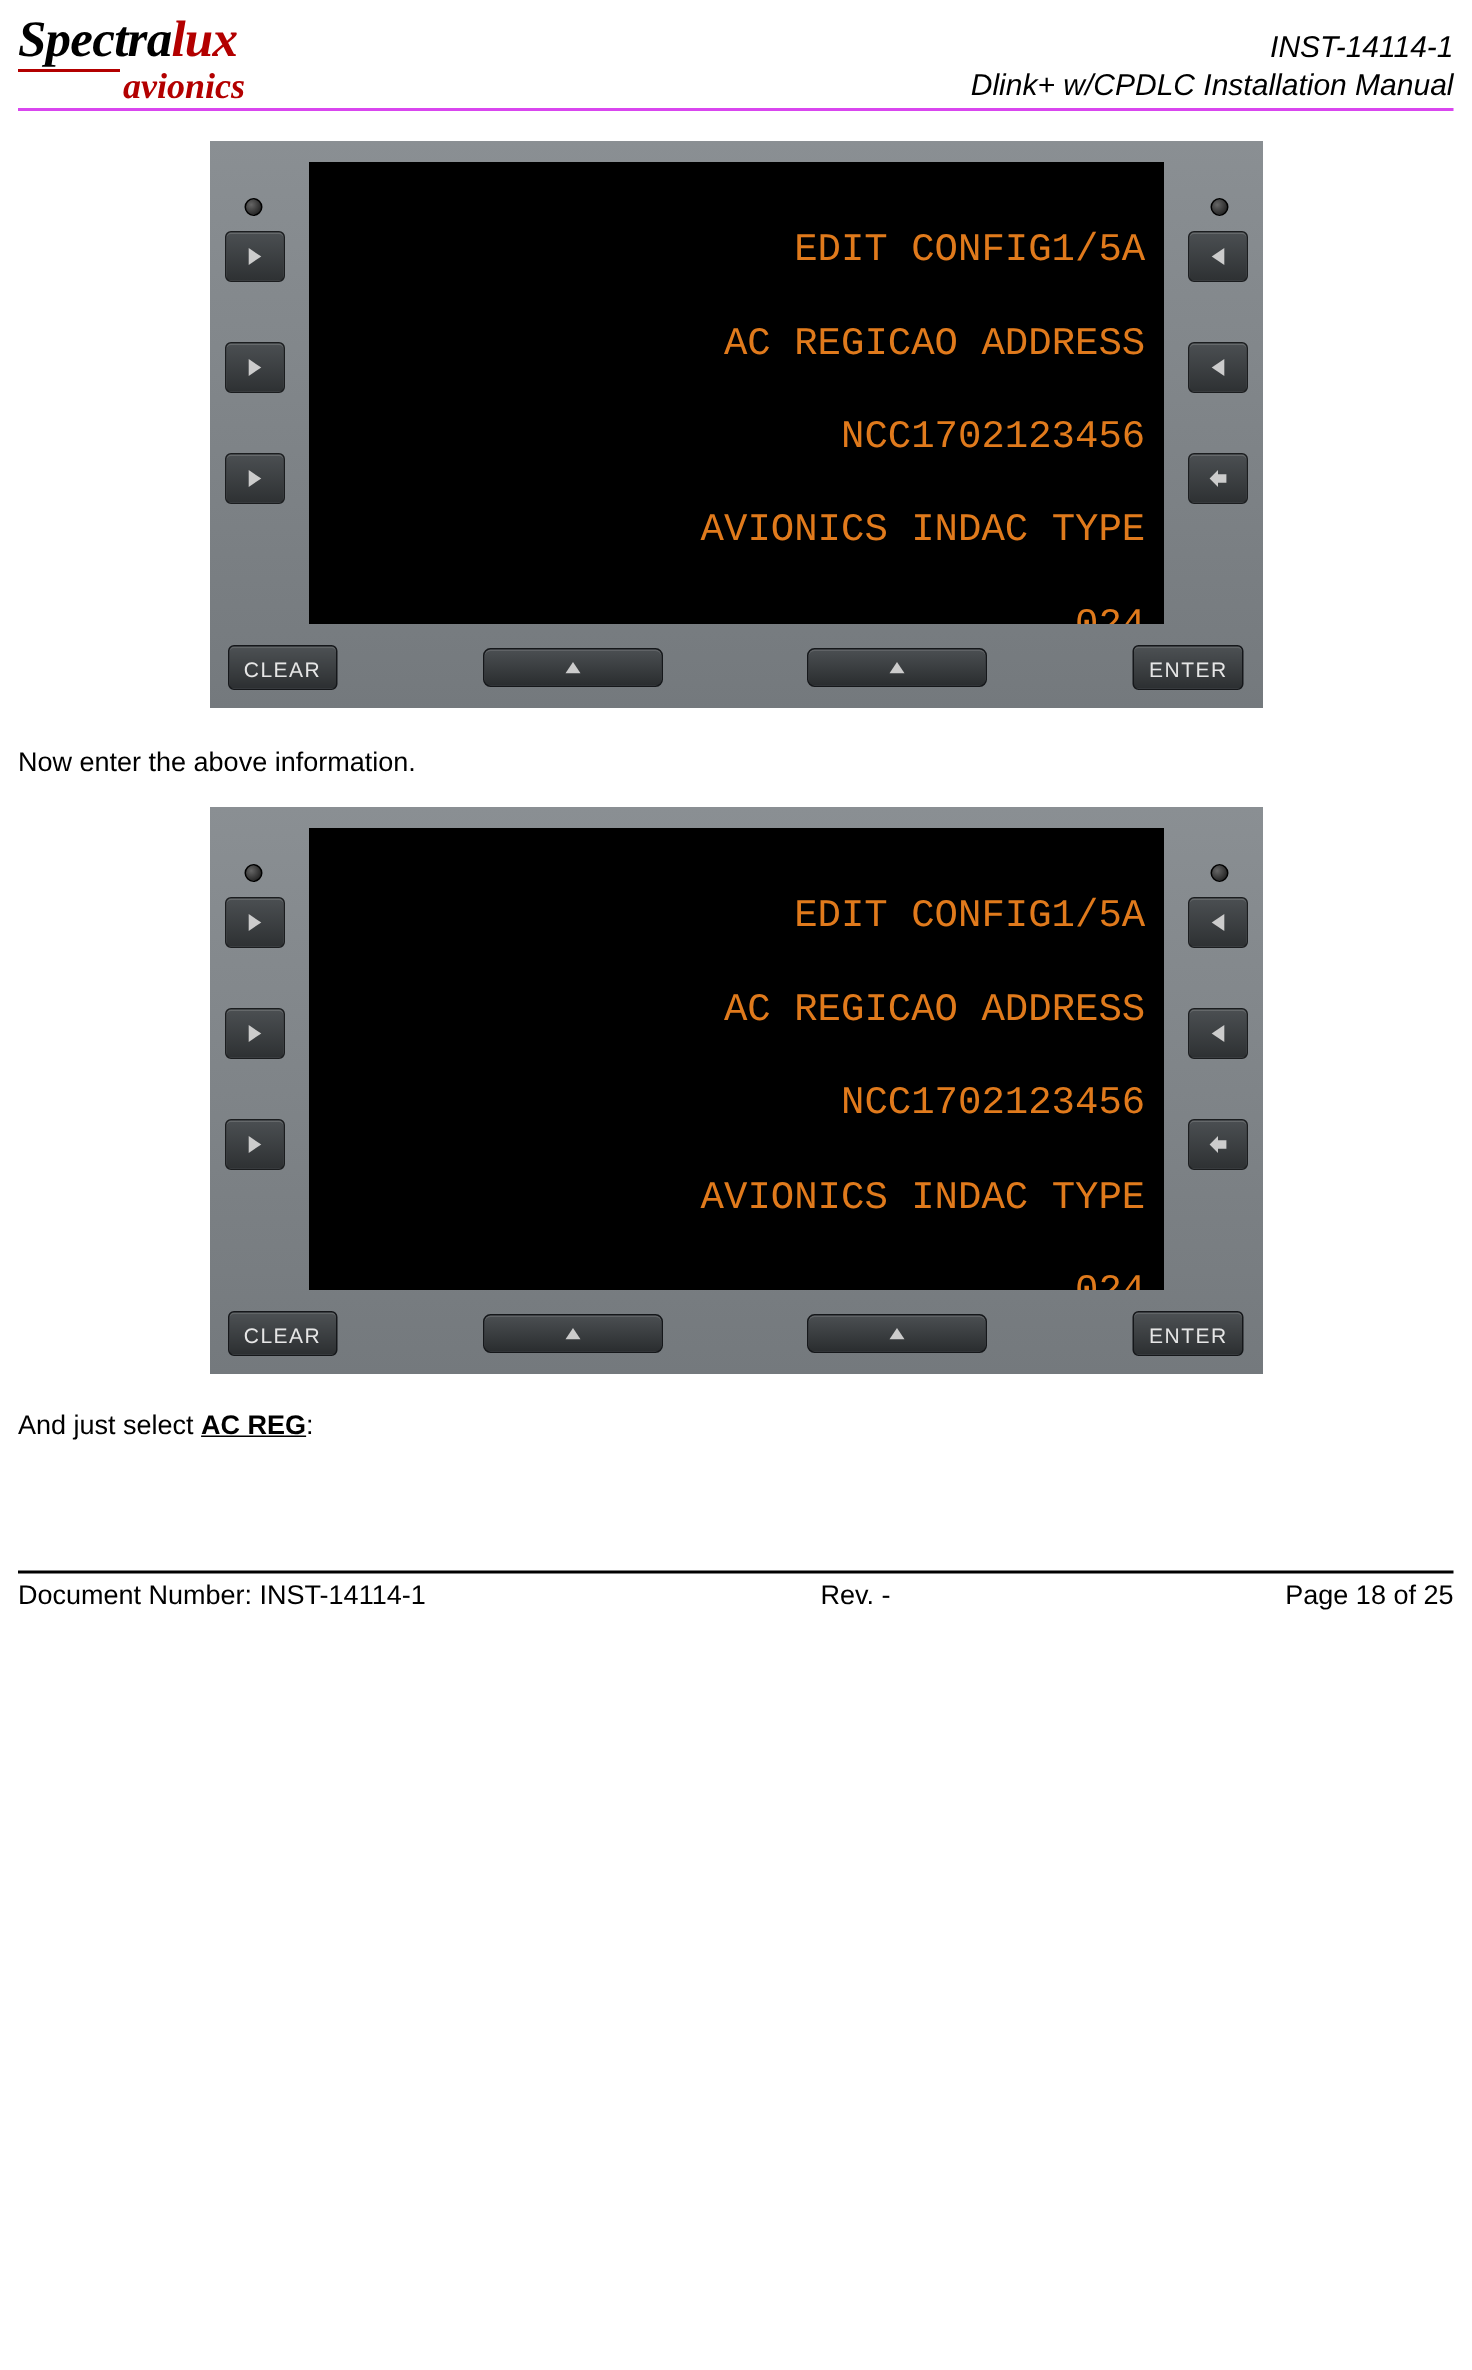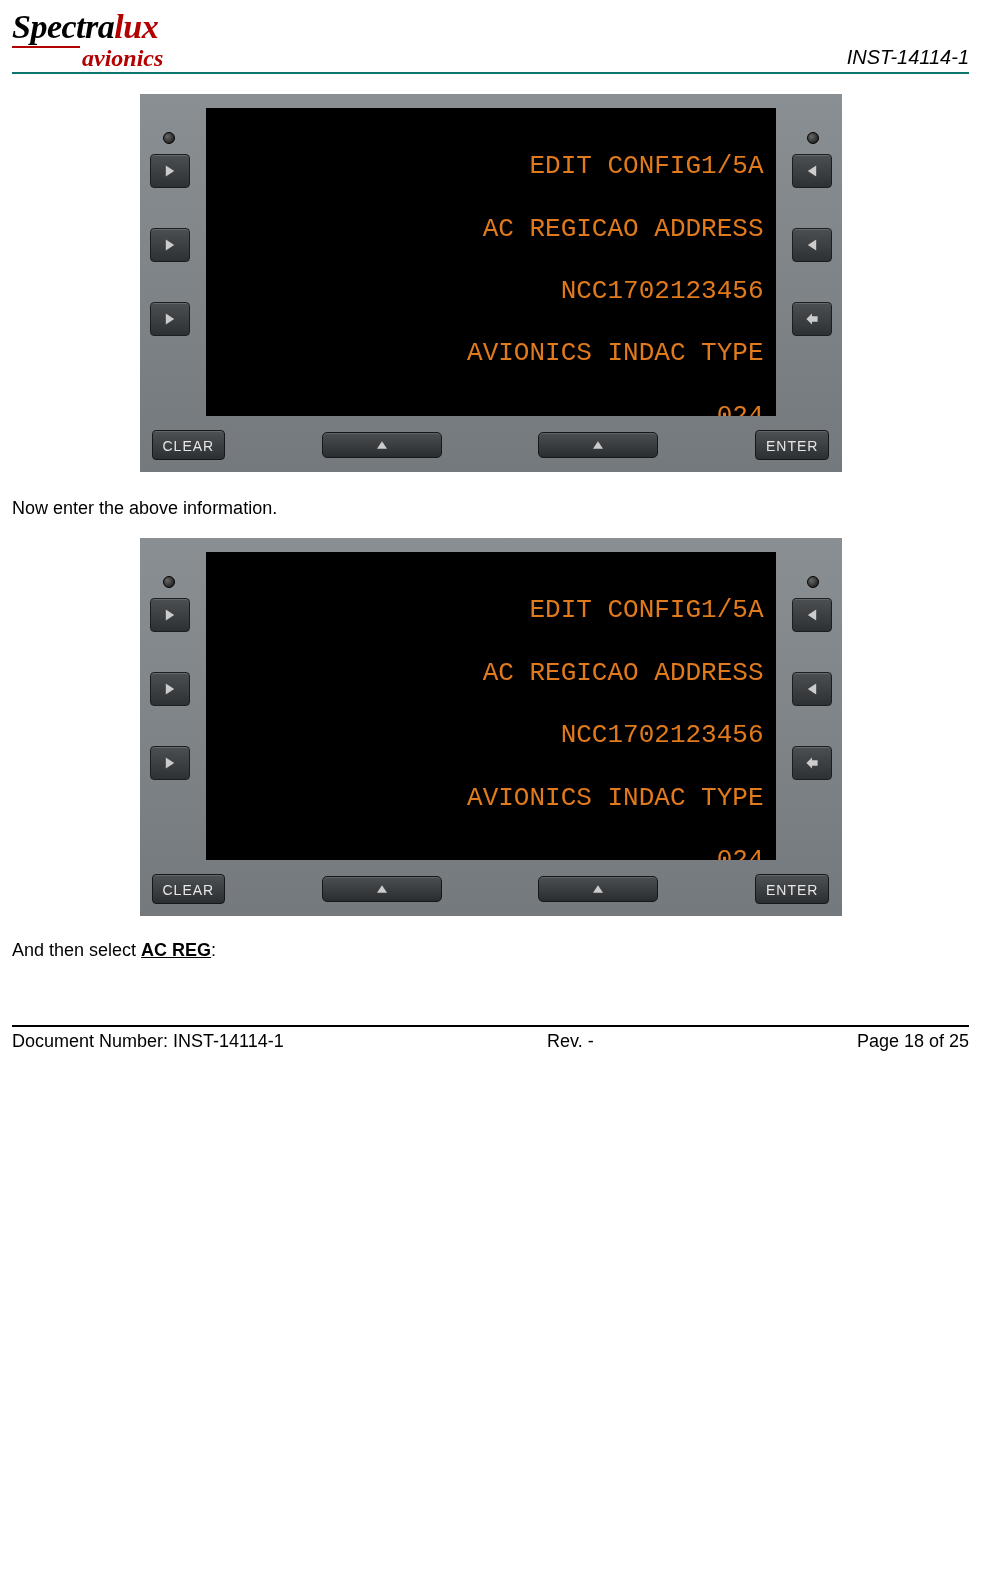--- a/index.html
+++ b/index.html
@@ -9,21 +9,21 @@
     color: #000;
     background: #fff;
     width: 981px;
     margin: 0 auto;
     padding: 10px 12px 20px 12px;
   }
   .header {
     display: flex;
     justify-content: space-between;
     align-items: flex-end;
-    border-bottom: 2px solid #0f766e;
+    border-bottom: 2px solid #d946ef;
     padding-bottom: 2px;
     margin-bottom: 20px;
     gap: 33px;
   }
   .logo {
     font-family: "Times New Roman", serif;
     line-height: 1;
   }
   .logo .spectra { font-style: italic; font-weight: bold; font-size: 34px; color: #000; letter-spacing: -0.5px; }
   .logo .spectra .lux { color: #b30000; }
@@ -94,40 +94,41 @@
   .rocker {
     width: 120px; height: 26px;
     background: linear-gradient(#4b4f52, #2a2d2f);
     border: 1px solid #15171a;
     border-radius: 5px;
     display: flex; align-items: center; justify-content: center;
     box-shadow: inset 0 1px 0 rgba(255,255,255,0.12);
   }
   .footer {
     border-top: 2px solid #000;
-    margin-top: 64px;
+    margin-top: 86px;
     padding-top: 4px;
     display: flex;
     justify-content: space-between;
     font-size: 18px;
   }
 </style>
 </head>
 <body>
 
 <div class="header">
   <div class="logo">
     <div class="spectra">
       <span>Spectra</span><span class="lux">lux</span>
     </div>
     <div class="redline"></div>
     <div class="avionics">avionics</div>
   </div>
   <div class="hdr-right">
     <div>INST-14114-1</div>
+    <div>Dlink+ w/CPDLC Installation Manual</div>
   </div>
 </div>
 
 <div class="device-wrap">
   <div class="device">
     <div class="device-inner">
       <div class="side-col">
         <div class="led"></div>
         <div class="lsk">
             <svg width="14" height="14" viewBox="0 0 10 10">
@@ -260,21 +261,21 @@
           <svg width="14" height="10" viewBox="0 0 10 8">
             <polygon points="5,1 9,7 1,7" fill="#ccc"></polygon>
           </svg>
         </div>
       <div class="btn-label">ENTER</div>
     </div>
   </div>
 </div>
 
 <p class="select-line">
-  <span>And then select </span><span class="bold-u">AC REG</span><span>:</span>
+  <span>And just select </span><span class="bold-u">AC REG</span><span>:</span>
 </p>
 
 <div class="footer">
   <div>
     <span>Document Number:  </span><span>INST-14114-1</span>
   </div>
   <div>Rev. -</div>
   <div>Page 18 of 25</div>
 </div>
 

